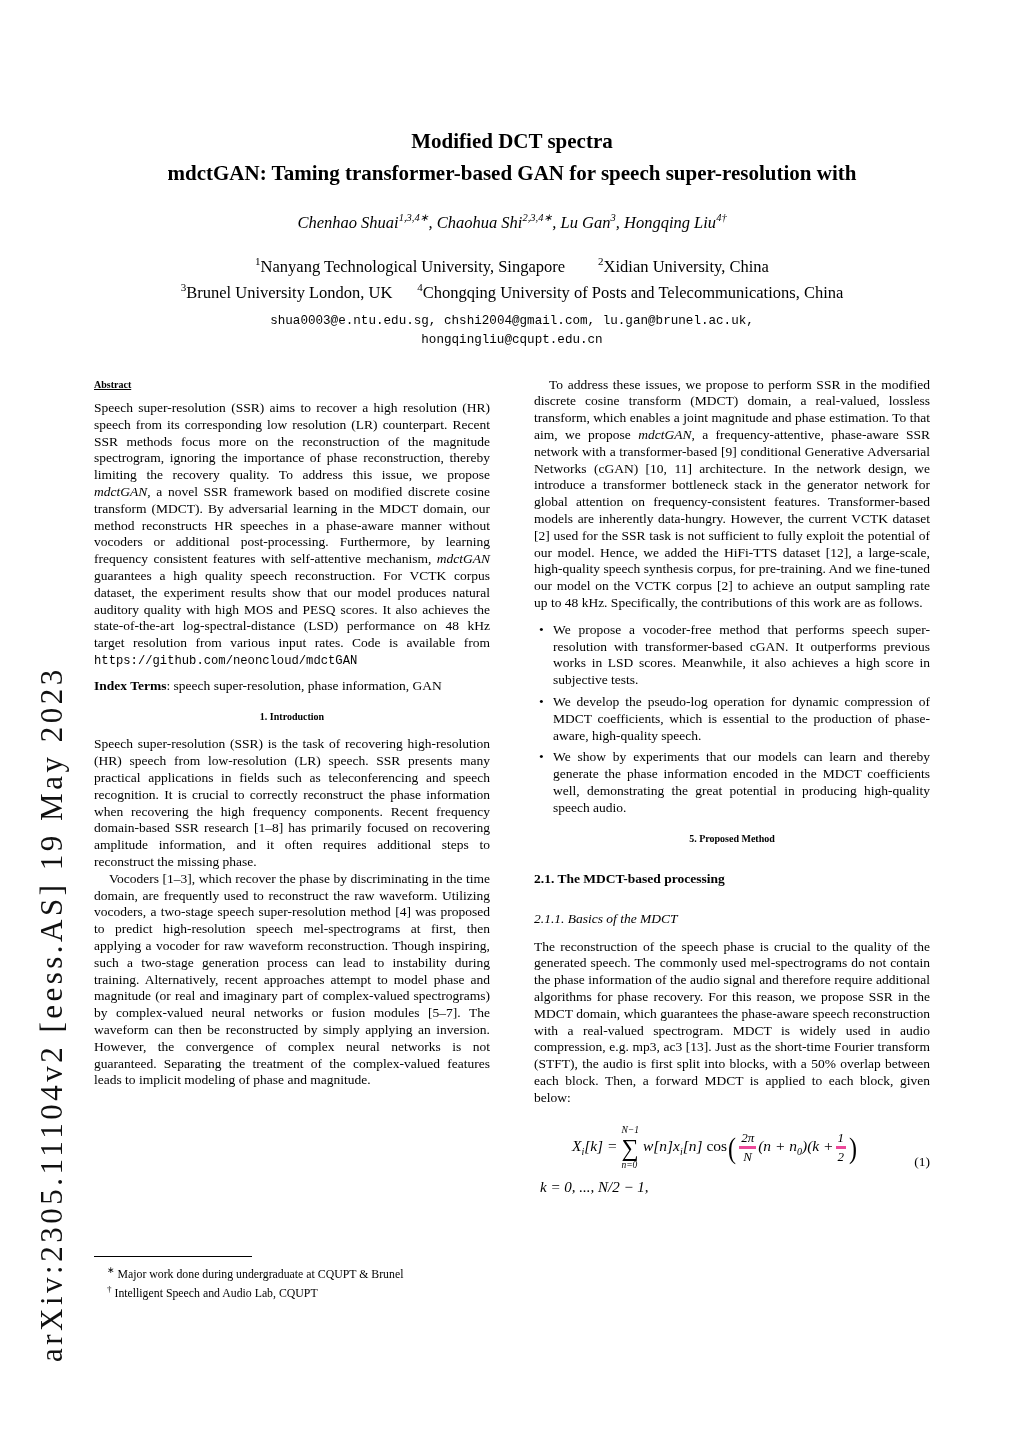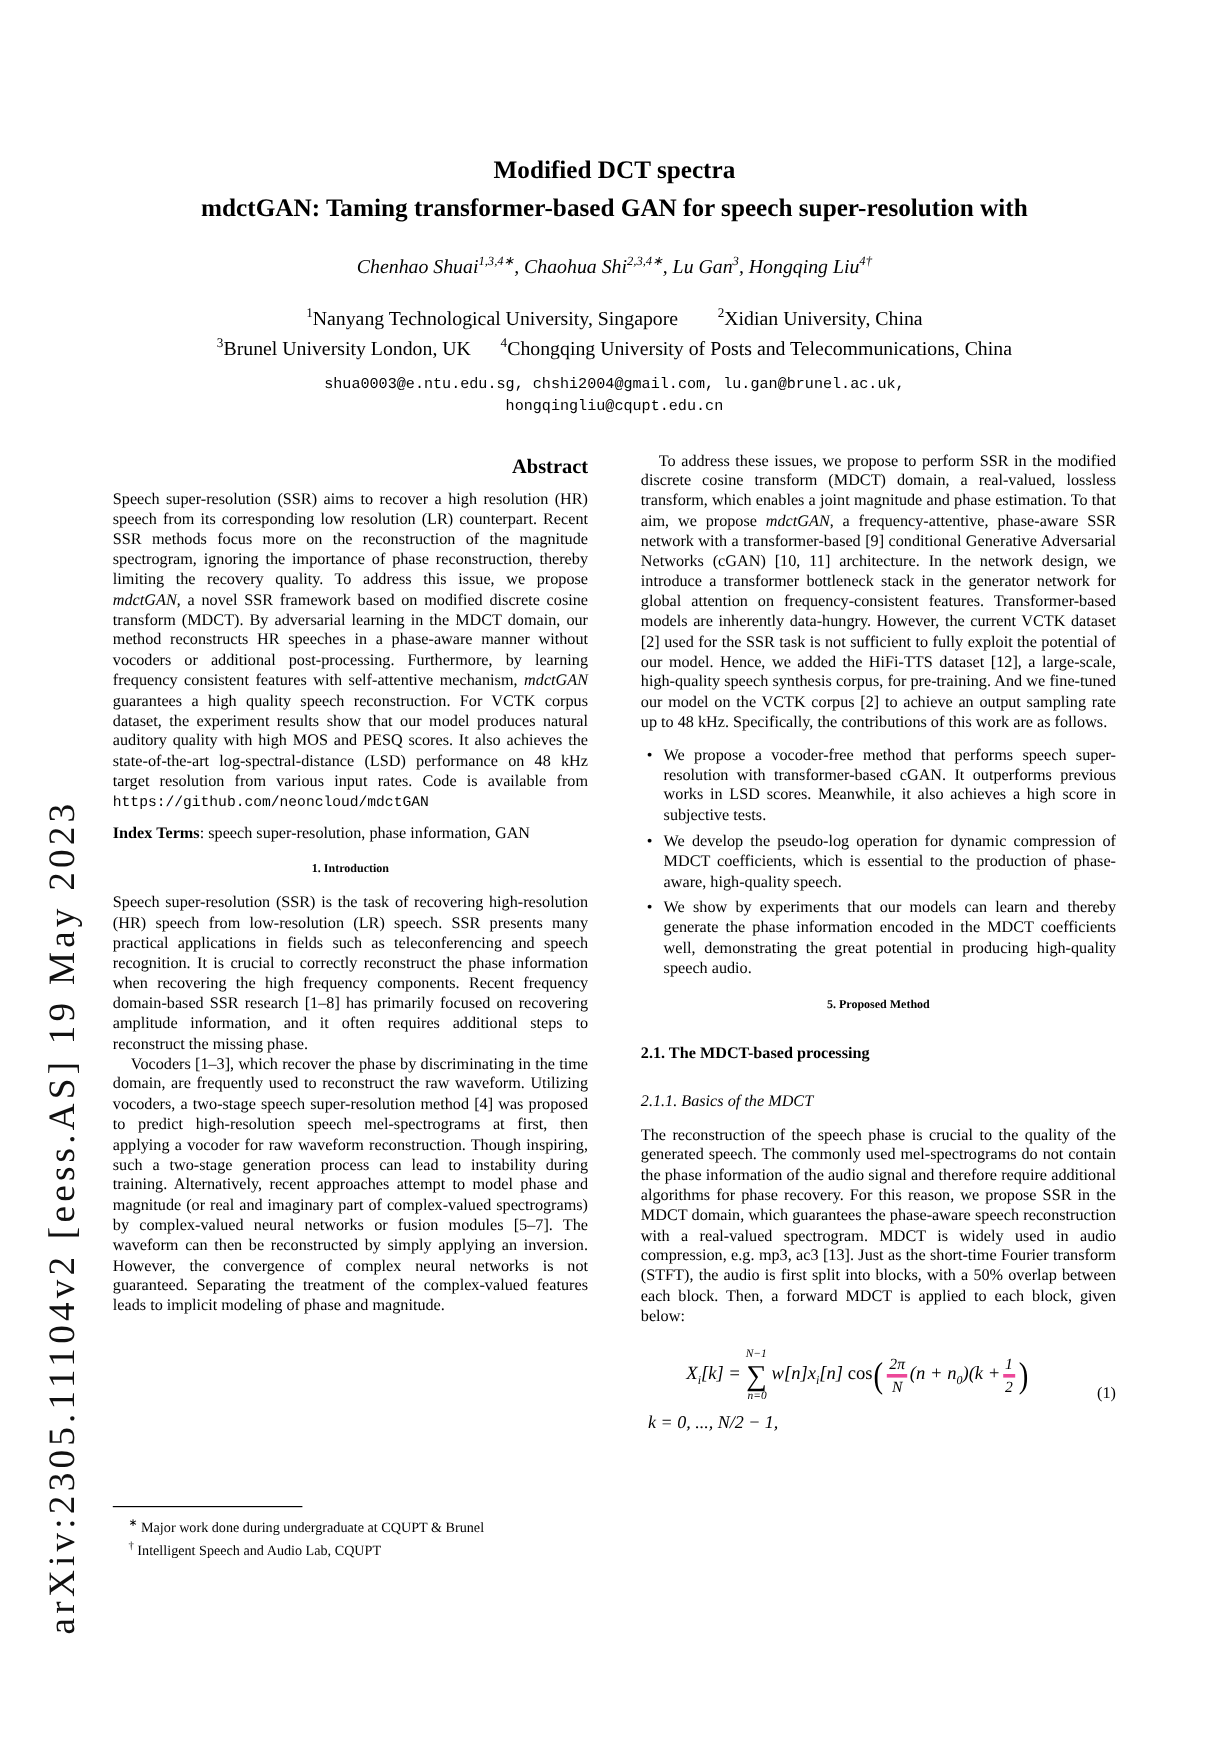--- a/index.html
+++ b/index.html
@@ -46,21 +46,21 @@
     width: 396px;
     font-size: 13.5px;
     line-height: 1.245;
     text-align: justify;
     display: flex;
     flex-direction: column;
     hyphens: auto;
   }
   p { margin: 0; }
   .indent { text-indent: 15px; }
-  .abs-head { text-align: right; font-weight: bold; font-size: 17px; margin: 2px 0 9px; }
+  .abs-head { text-align: left; font-weight: bold; font-size: 10px; margin: 2px 0 9px; text-decoration: underline; }
   .sec-head { text-align: center; font-weight: bold; font-size: 10px; margin: 16px 0 13px; }
   .sub-head { font-weight: bold; font-size: 13.5px; margin: 13px 0 11px; text-align: left; }
   .subsub-head { font-style: italic; font-size: 13.5px; margin: 12px 0 11px; text-align: left; }
   .index-terms { margin-top: 9px; }
   .it { font-style: italic; }
   .bd { font-weight: bold; }
   .rm { font-style: normal; }
   .mono { font-family: "Liberation Mono", monospace; font-size: 12.2px; }
   
   .fn-block { margin-top: auto; padding-top: 10px; }
@@ -73,21 +73,21 @@
   .bullet .dot { width: 14px; flex: none; }
   .bullet .btxt { flex: 1; text-align: justify; }
   
   .eq-wrap { position: relative; margin-top: 18px; padding-right: 34px; }
   .eq-main {
     display: flex; align-items: center; justify-content: center;
     font-style: italic; font-size: 15.5px; white-space: nowrap;
   }
   .eq-main sub { font-size: 10px; }
   .eq-num { position: absolute; right: 0; top: 40%; font-style: normal; font-size: 13.5px; }
-  .sum { display: inline-flex; flex-direction: column; align-items: flex-end; margin: 0 4px; }
+  .sum { display: inline-flex; flex-direction: column; align-items: flex-start; margin: 0 4px; }
   .sum .lim { font-size: 9.5px; line-height: 1.15; font-style: italic; }
   .sum .sig { font-size: 24px; line-height: 1.0; font-style: normal; }
   .frac { display: inline-flex; flex-direction: column; align-items: center; font-size: 13px; line-height: 1.2; margin: 0 2px; }
   .frac .fnum { border-bottom: 3px solid #ec4899; padding: 0 2px; }
   .bp { font-style: normal; font-size: 30px; font-weight: 400; line-height: 0; transform: scaleX(0.8); }
   .eq-line2 { font-style: italic; font-size: 15px; margin-top: 8px; text-align: left; padding-left: 6px; }
 </style>
 </head>
 <body>
 

